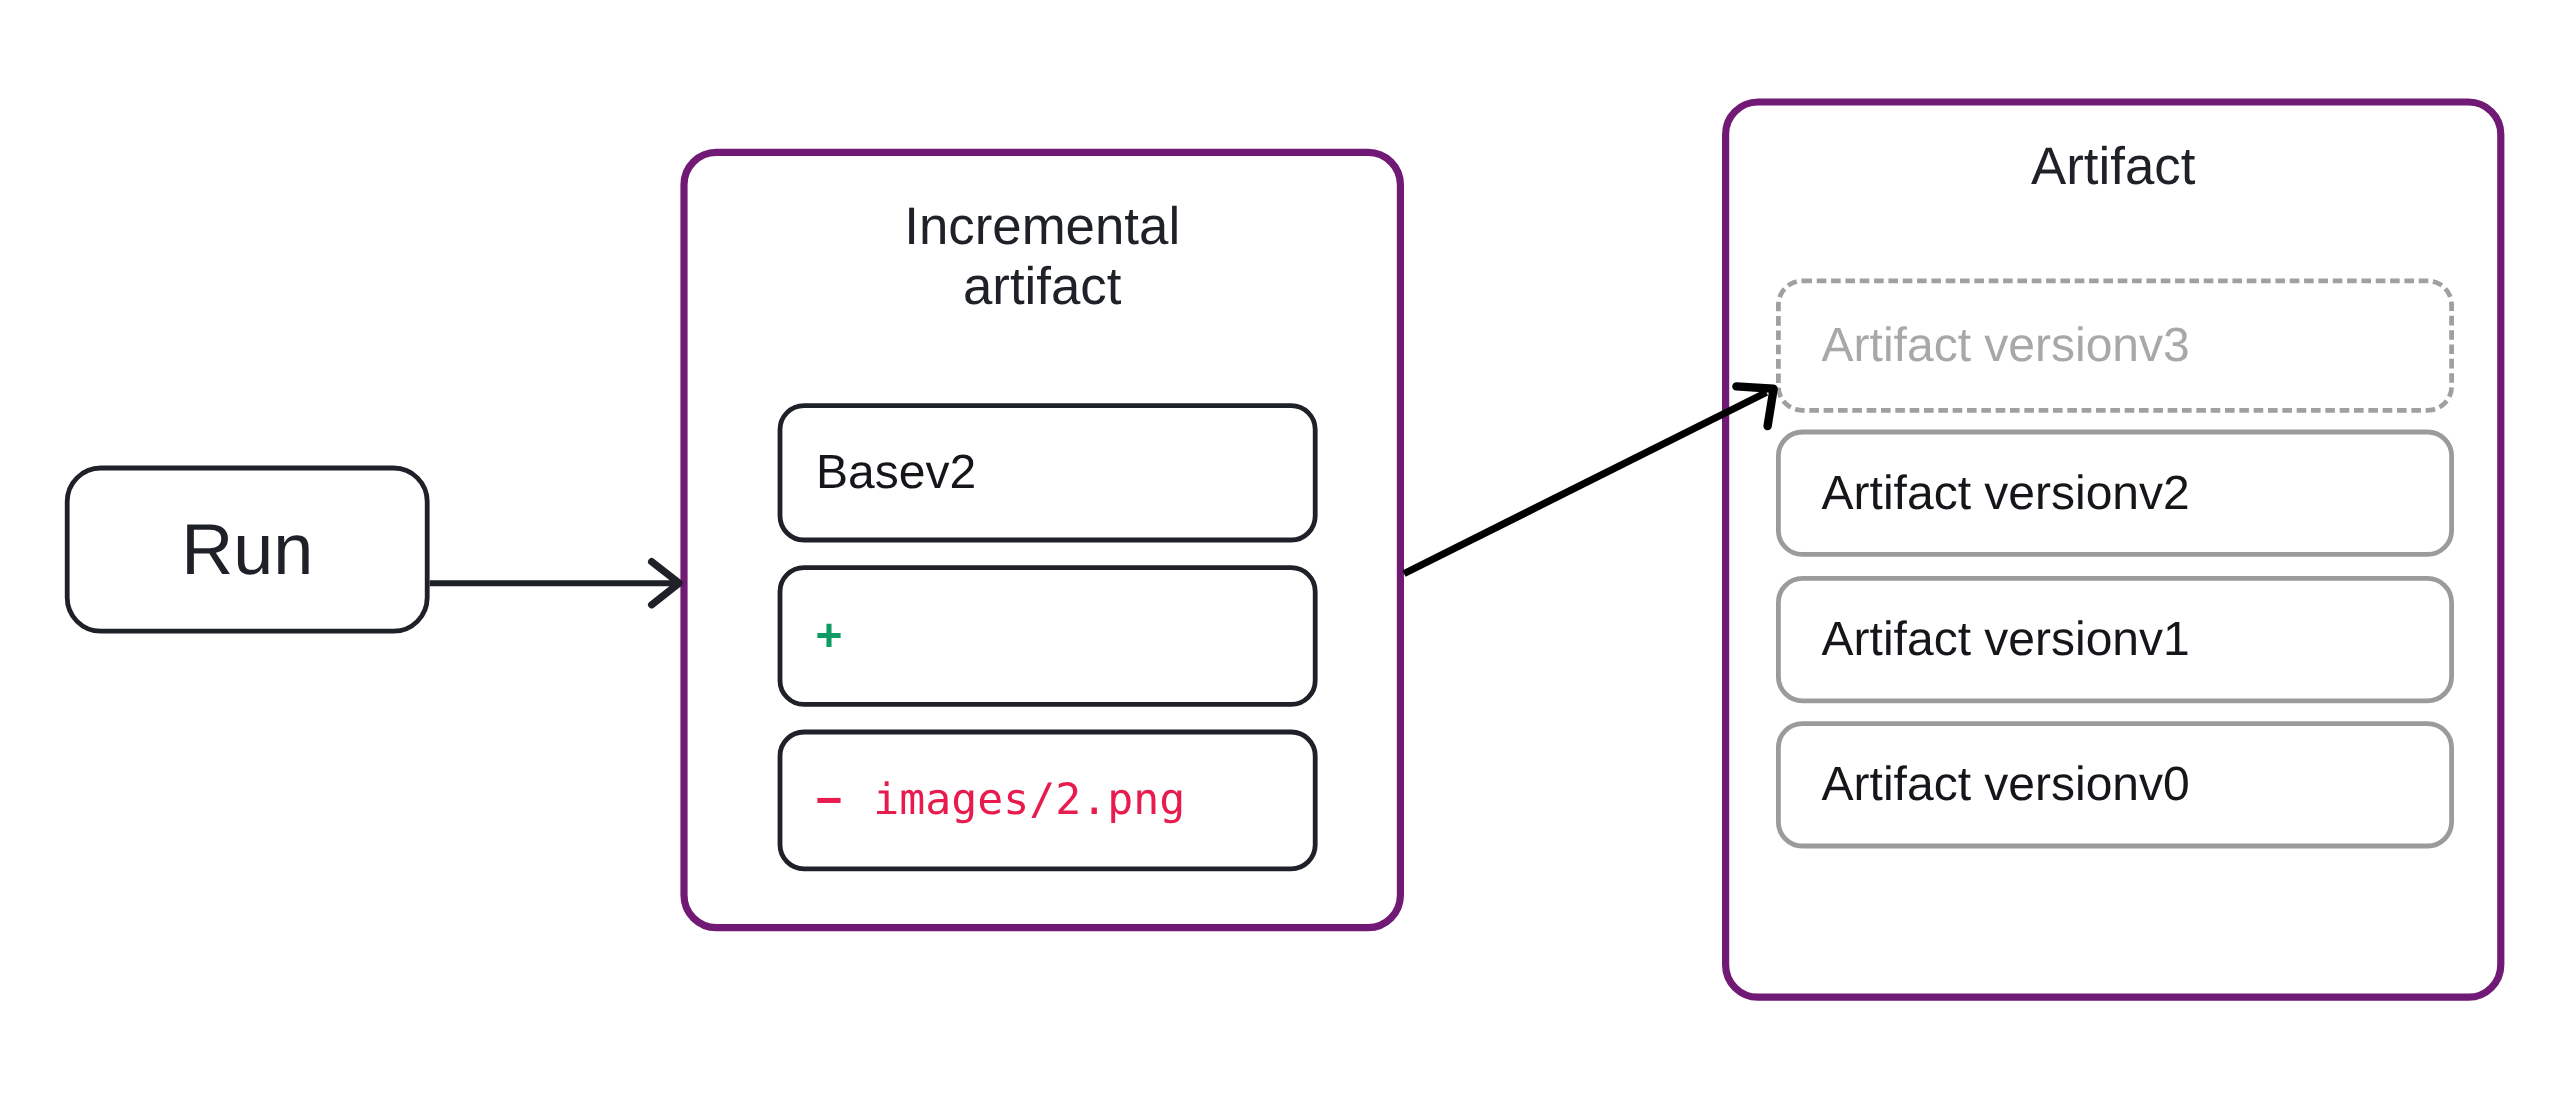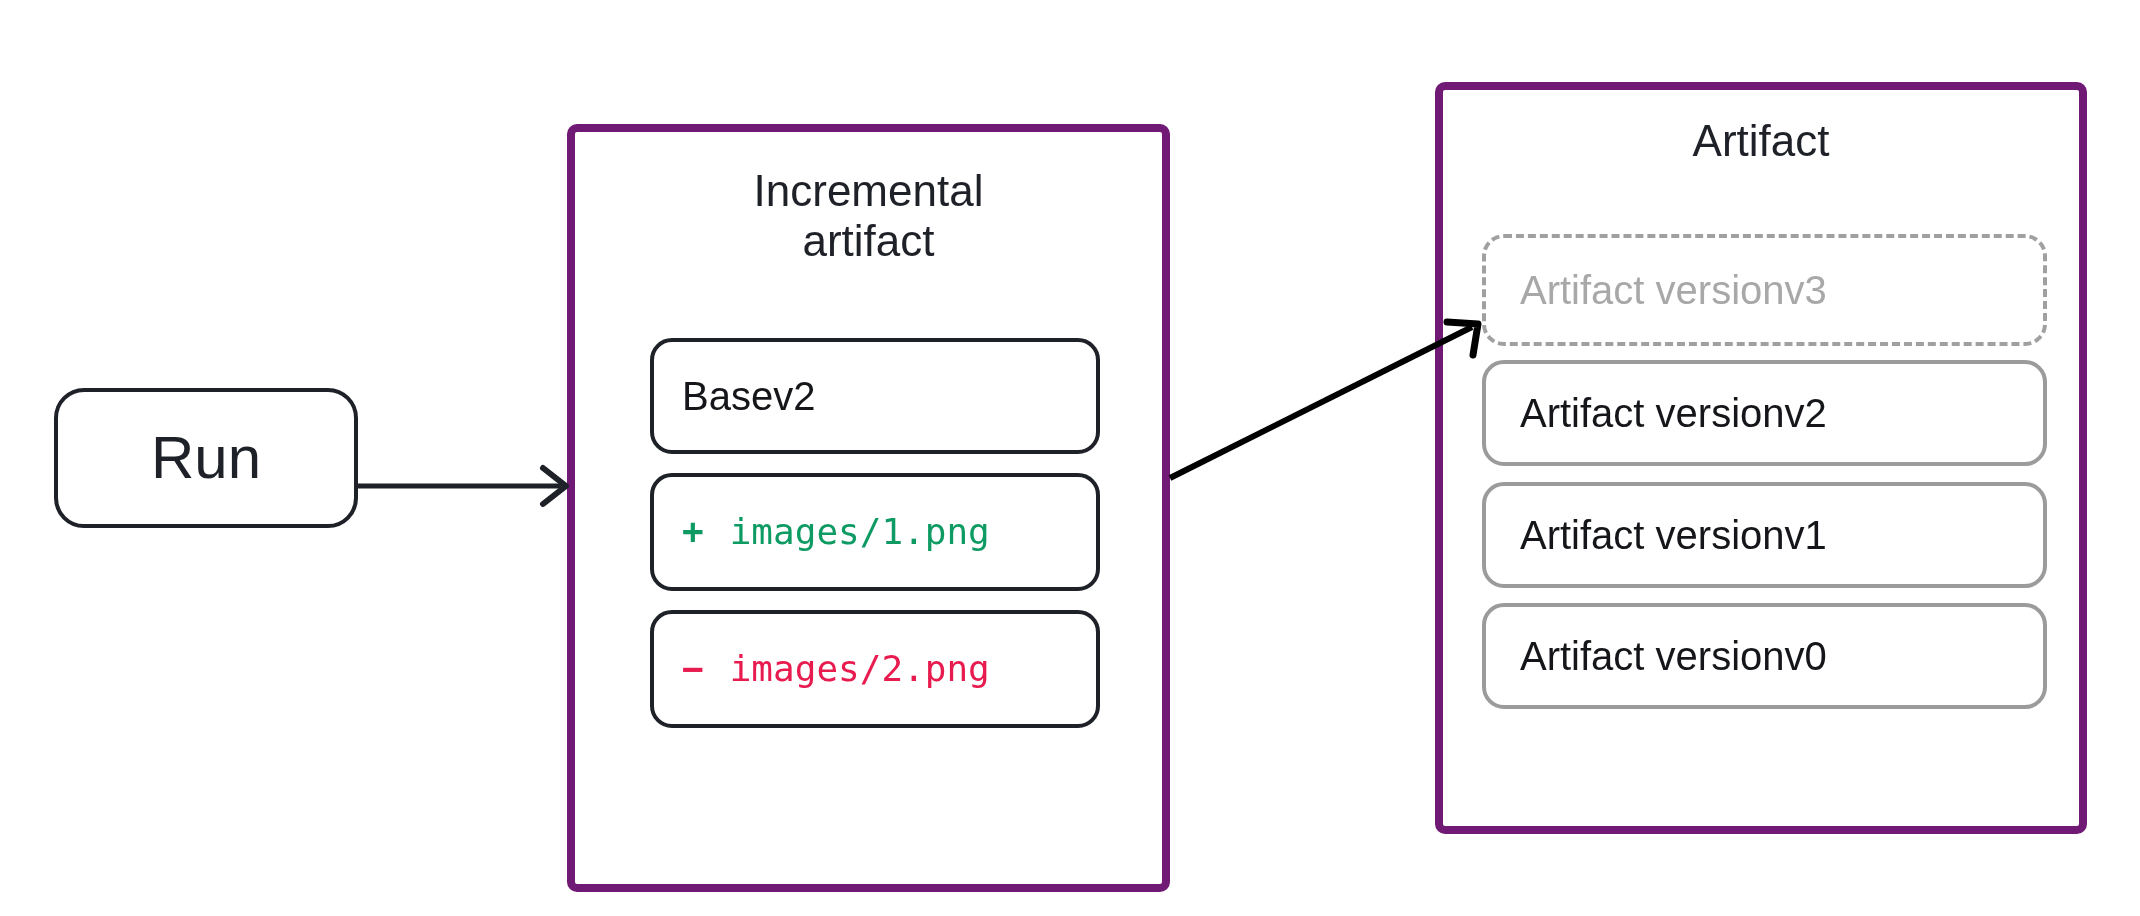--- a/index.html
+++ b/index.html
@@ -23,22 +23,22 @@
   
   .node {
     position: absolute;
     box-sizing: border-box;
     background: #ffffff;
     border-style: solid;
     display: flex;
   }
 
   .outer-node {
-    border: 8px solid #701a75;
-    border-radius: 10px;
+    border: 6px solid #701a75;
+    border-radius: 30px;
     flex-direction: column;
     align-items: center;
   }
 
   .run-node {
     border: 4px solid #1f2128;
     border-radius: 30px;
     align-items: center;
     justify-content: center;
   }
@@ -130,34 +130,33 @@
 </style>
 </head>
 <body>
 
 <div id="canvas">
 
   <div class="node run-node" style="left:54px; top:388px; width:304px; height:140px;">
     <span class="run-label">Run</span>
   </div>
 
-  <div class="node outer-node" style="left:567px; top:124px; width:603px; height:768px;">
+  <div class="node outer-node" style="left:567px; top:124px; width:603px; height:652px;">
 
     <div class="group-title" style="top:34px;">Incremental
 artifact</div>
 
     <div class="row row-dark" style="left:75px; top:206px; width:450px; height:116px;">
       <span class="row-label">Base</span>
       <span class="row-value">v2</span>
     </div>
 
     <div class="row row-dark row-mono row-add" style="left:75px; top:341px; width:450px; height:118px;">
       <span class="row-label">
         <span class="sign">+</span>
-        <span>images/1.png</span>
       </span>
     </div>
 
     <div class="row row-dark row-mono row-del" style="left:75px; top:478px; width:450px; height:118px;">
       <span class="row-label">
         <span class="sign">−</span>
         <span>images/2.png</span>
       </span>
     </div>
   </div>

